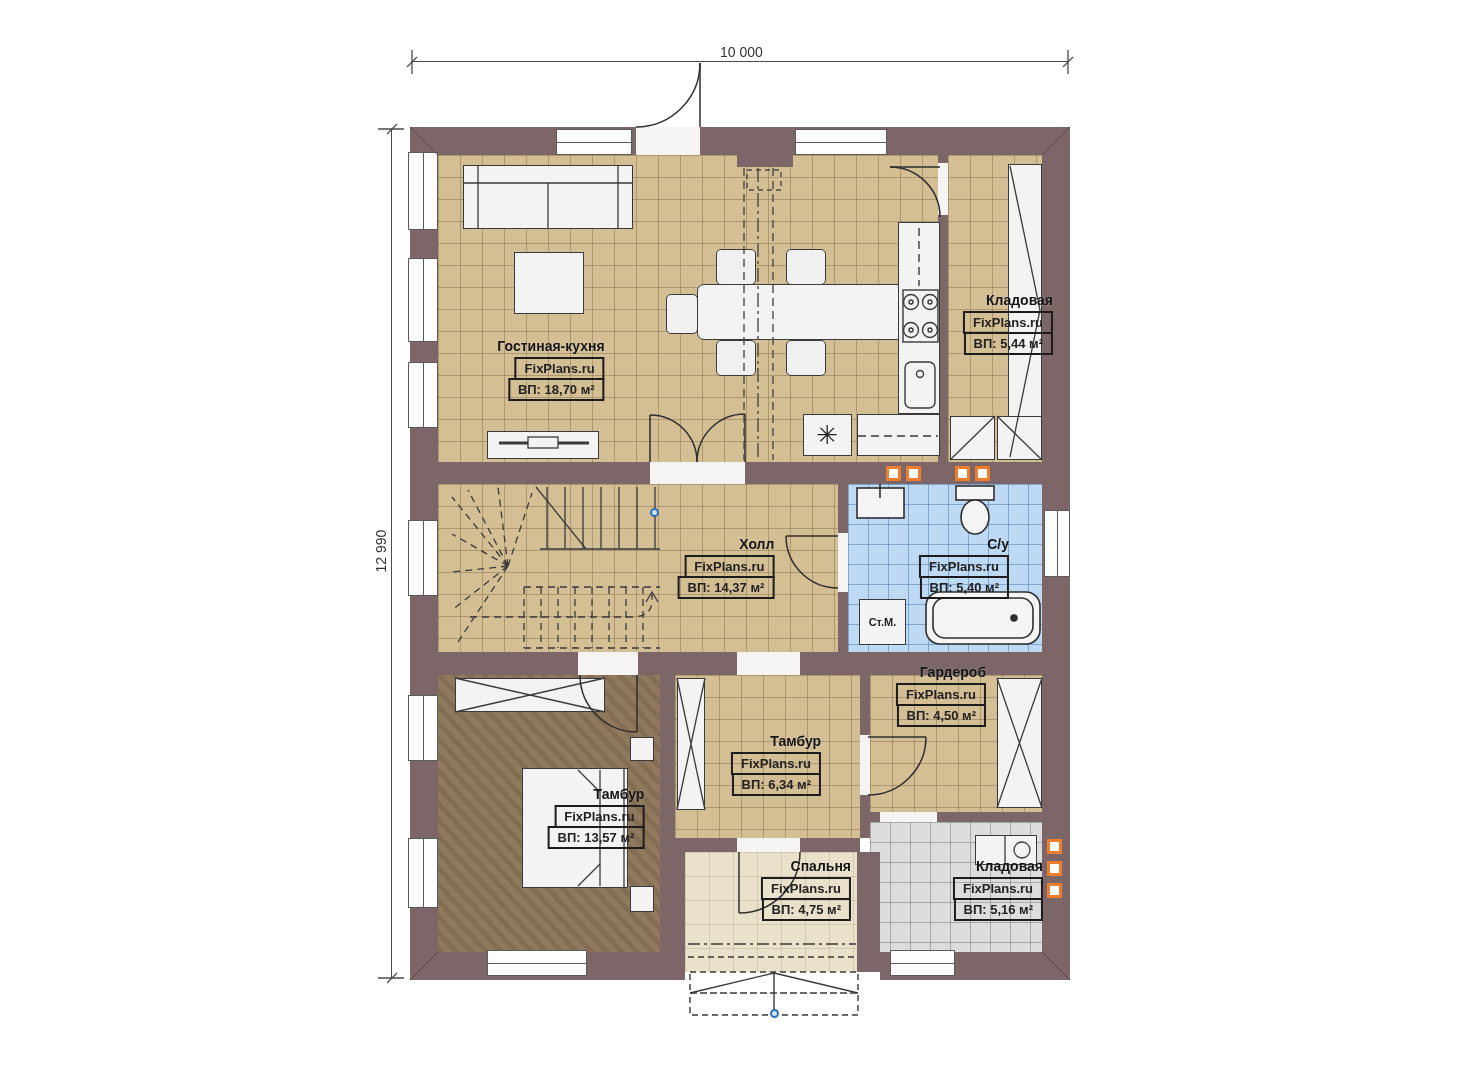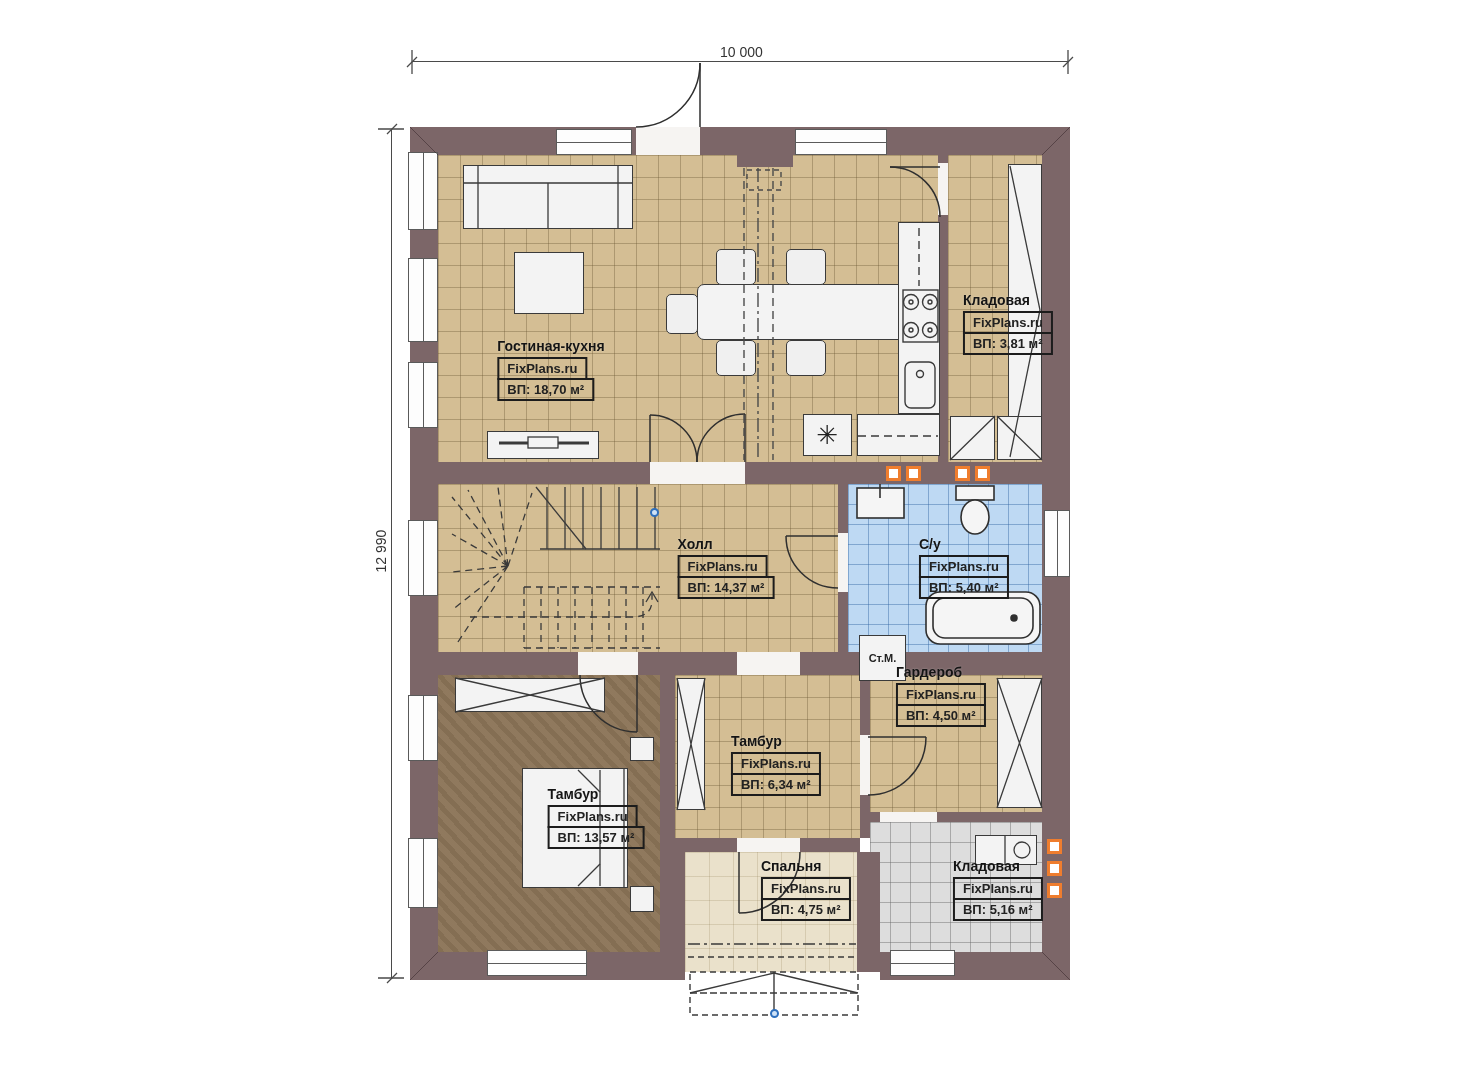--- a/index.html
+++ b/index.html
@@ -30,29 +30,29 @@
   .f-steps{background:#fff;}
   
   .window{position:absolute;background:#fdfdfd;border:1.5px solid #5a5a5a;box-sizing:border-box;z-index:3;}
   .window.h::after{content:'';position:absolute;left:0;right:0;top:50%;border-top:1.3px solid #5a5a5a;}
   .window.v::after{content:'';position:absolute;top:0;bottom:0;left:50%;border-left:1.3px solid #5a5a5a;}
   .door-gap{position:absolute;background:#f6f4f2;z-index:3;}
   
   .furn{position:absolute;background:#f3f3f3;border:1.6px solid #3a3a3a;box-sizing:border-box;z-index:4;}
   .rnd{border-radius:7px;}
   .chair{border-radius:5px;background:#f0f0f0;}
-  .wm-label{display:flex;align-items:center;justify-content:center;font-size:11px;font-weight:700;color:#222;margin-top:36px;}
+  .wm-label{display:flex;align-items:center;justify-content:center;font-size:11px;font-weight:700;color:#222;}
   .fridge{display:flex;align-items:center;justify-content:center;font-size:26px;color:#222;}
   
   .vent{position:absolute;width:15px;height:15px;background:#fff;border:3.5px solid #ef7d2e;box-sizing:border-box;z-index:5;}
   .bdot{position:absolute;width:9px;height:9px;border-radius:50%;background:#cfe2f7;border:2px solid #2e6fbd;box-sizing:border-box;z-index:6;}
   
   svg.lines{position:absolute;left:0;top:0;z-index:5;pointer-events:none;}
   
-  .rlabel{position:absolute;transform:translateX(-50%);display:flex;flex-direction:column;align-items:flex-start;z-index:6;padding-left:40px;}
+  .rlabel{position:absolute;transform:translateX(-50%);display:flex;flex-direction:column;align-items:flex-end;z-index:6;padding-left:40px;}
   .rname{font-size:14px;font-weight:700;color:#141414;white-space:nowrap;text-shadow:0 0 2px rgba(255,255,255,.35);}
   .rbox{border:2px solid #1c1c1c;padding:0px 8px;font-size:13px;font-weight:700;color:#222;
         background:transparent;white-space:nowrap;margin-top:3px;line-height:19px;}
   .rbox + .rbox{margin-top:-2px;}
   
   .dim-line-h{position:absolute;border-top:1.4px solid #4a4a4a;z-index:6;}
   .dim-line-v{position:absolute;border-left:1.4px solid #4a4a4a;z-index:6;}
   .dim-text{position:absolute;font-size:14px;color:#333;background:#fff;padding:0 8px;z-index:7;white-space:nowrap;}
   .dim-text.vert{transform:rotate(-90deg);transform-origin:center;}
 </style>
@@ -267,21 +267,21 @@
   <div class="dim-text vert" style="left:352px;top:543px">12 990</div>
 
   <div class="rlabel" style="left:531px;top:338px">
     <div class="rname">Гостиная-кухня</div>
     <div class="rbox">FixPlans.ru</div>
     <div class="rbox">ВП: 18,70 м²</div>
   </div>
   <div class="rlabel" style="left:988px;top:292px">
     <div class="rname">Кладовая</div>
     <div class="rbox">FixPlans.ru</div>
-    <div class="rbox">ВП: 3,81 м²</div>
+    <div class="rbox">ВП: 5,44 м²</div>
   </div>
   <div class="rlabel" style="left:706px;top:536px">
     <div class="rname">Холл</div>
     <div class="rbox">FixPlans.ru</div>
     <div class="rbox">ВП: 14,37 м²</div>
   </div>
   <div class="rlabel" style="left:944px;top:536px">
     <div class="rname">С/у</div>
     <div class="rbox">FixPlans.ru</div>
     <div class="rbox">ВП: 5,40 м²</div>

